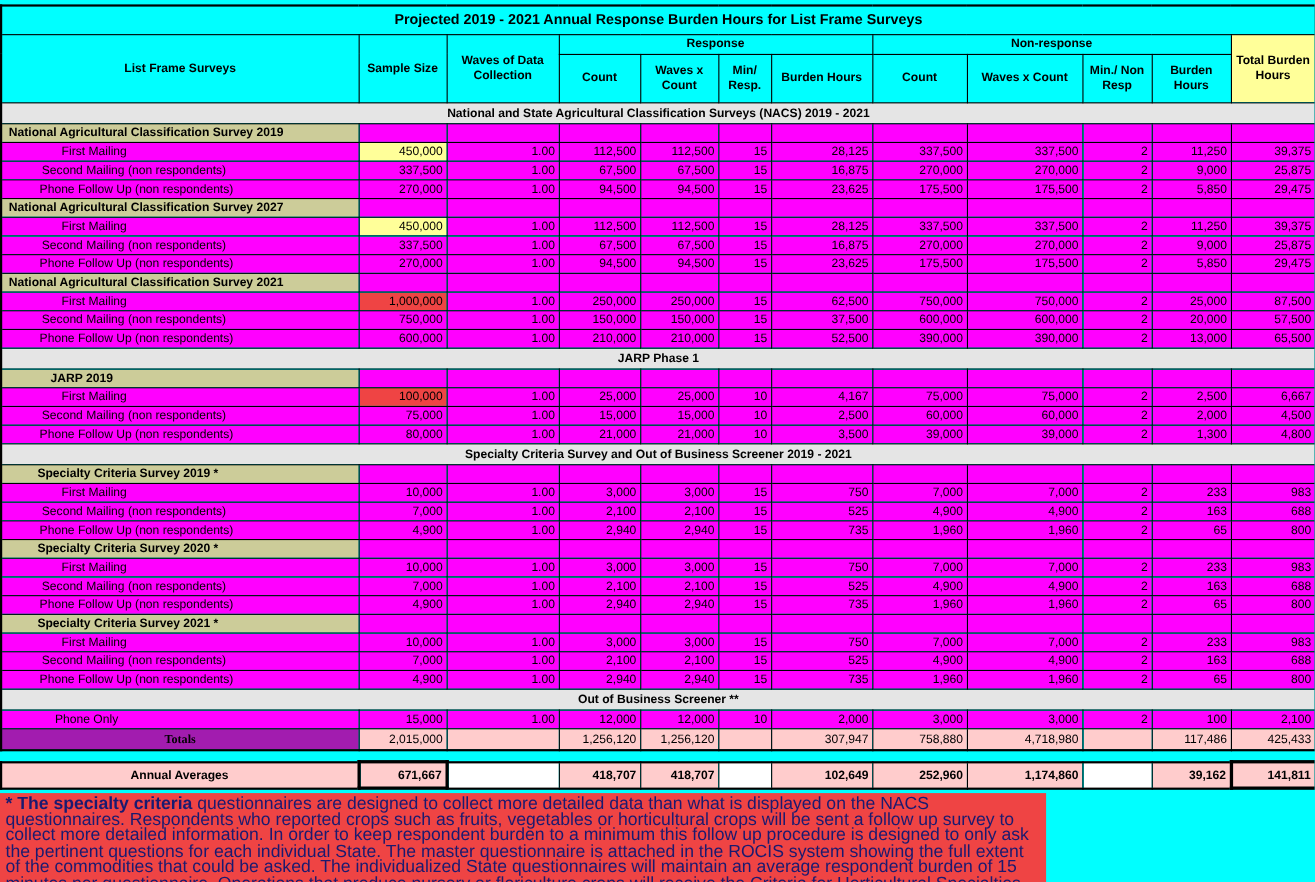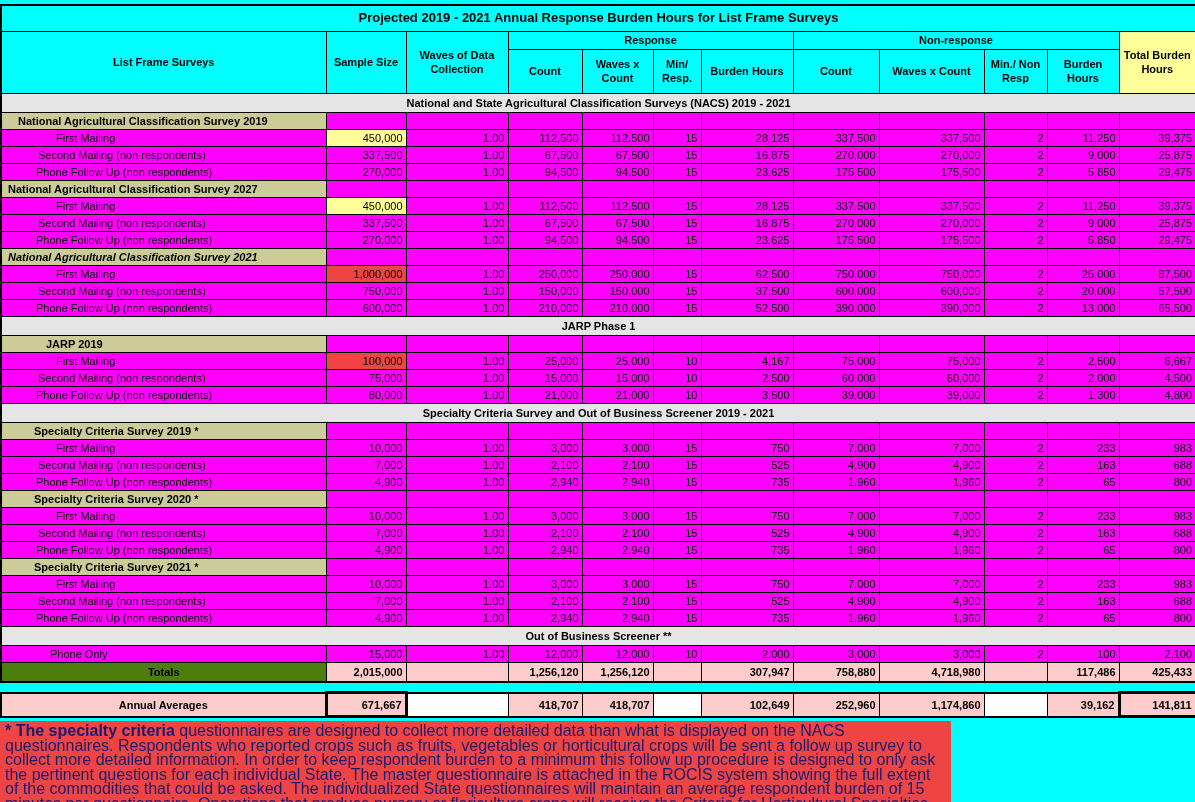--- a/index.html
+++ b/index.html
@@ -30,22 +30,22 @@
   .title-cell { background:#00FFFF; font-weight:bold; text-align:center; font-size:13px; height:26px; }
   .hdr-top { height:18px; }
   .hdr-sub { height:44px; }
   .th-total { background:#FFFF99; }
   .band-cell { background:#e5e5e5; font-weight:bold; text-align:center; height:19px; }
   .group-label { background:#CCCC99; font-weight:bold; }
   .cell-magenta { background:#FF00FF; }
   .num { text-align:right; }
   .sample-yellow { background:#FFFF99; }
   .sample-white { background:#ef4444; }
-  .totals-cell { background:#FFCCCC; font-weight:bold; }
-  .totals-label { background:#4d7c0f; font-weight:bold; text-align:center; height:20px; }
+  .totals-cell { background:#FFCCCC; font-weight:normal; }
+  .totals-label { background:#a21caf; font-weight:bold; text-align:center; height:20px;font-family:Liberation Serif, serif; }
   .gap { height:8px; }
   .gap2 { height:3px; }
   .avg-table td { height:24px; }
   .avg-label { background:#FFCCCC; font-weight:bold; text-align:center; }
   .avg-val { background:#FFCCCC; font-weight:bold; text-align:right; }
   .avg-blank { background:#FFFFFF; }
   .heavy { border:3px solid #000; }
   .footnote {
     background:#ef4444;
     color:#1A1A70;
@@ -97,21 +97,21 @@
       <th>Waves x Count</th>
       <th>Min./ Non Resp</th>
       <th>Burden Hours</th>
     </tr>
     </tbody>
       <tbody id="main-rows">
         <tr>
           <td class="band-cell" colspan="12">National and State Agricultural Classification Surveys (NACS) 2019 - 2021</td>
         </tr>
         <tr>
-          <td class="group-label" style="padding-left: 16px; margin-top: 24px;">National Agricultural Classification Survey 2019</td>
+          <td class="group-label" style="padding-left: 6px; margin-top: 24px;">National Agricultural Classification Survey 2019</td>
           <td class="cell-magenta"></td>
           <td class="cell-magenta"></td>
           <td class="cell-magenta"></td>
           <td class="cell-magenta"></td>
           <td class="cell-magenta"></td>
           <td class="cell-magenta"></td>
           <td class="cell-magenta"></td>
           <td class="cell-magenta"></td>
           <td class="cell-magenta"></td>
           <td class="cell-magenta"></td>
@@ -209,21 +209,21 @@
           <td class="cell-magenta num">94,500</td>
           <td class="cell-magenta num">15</td>
           <td class="cell-magenta num">23,625</td>
           <td class="cell-magenta num">175,500</td>
           <td class="cell-magenta num">175,500</td>
           <td class="cell-magenta num">2</td>
           <td class="cell-magenta num">5,850</td>
           <td class="cell-magenta num">29,475</td>
         </tr>
         <tr>
-          <td class="group-label" style="padding-left: 6px; font-style: italic;">National Agricultural Classification Survey 2021</td>
+          <td class="group-label" style="padding-left: 6px;">National Agricultural Classification Survey 2021</td>
           <td class="cell-magenta"></td>
           <td class="cell-magenta"></td>
           <td class="cell-magenta"></td>
           <td class="cell-magenta"></td>
           <td class="cell-magenta"></td>
           <td class="cell-magenta"></td>
           <td class="cell-magenta"></td>
           <td class="cell-magenta"></td>
           <td class="cell-magenta"></td>
           <td class="cell-magenta"></td>

